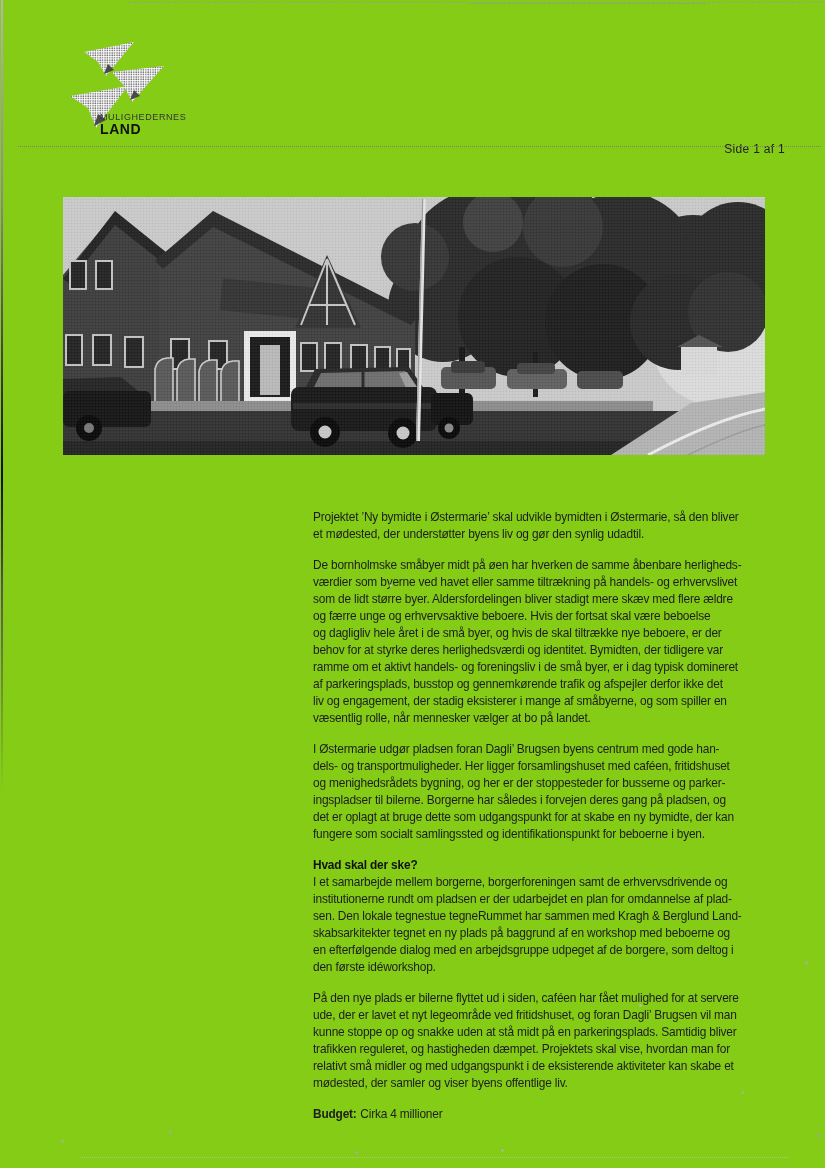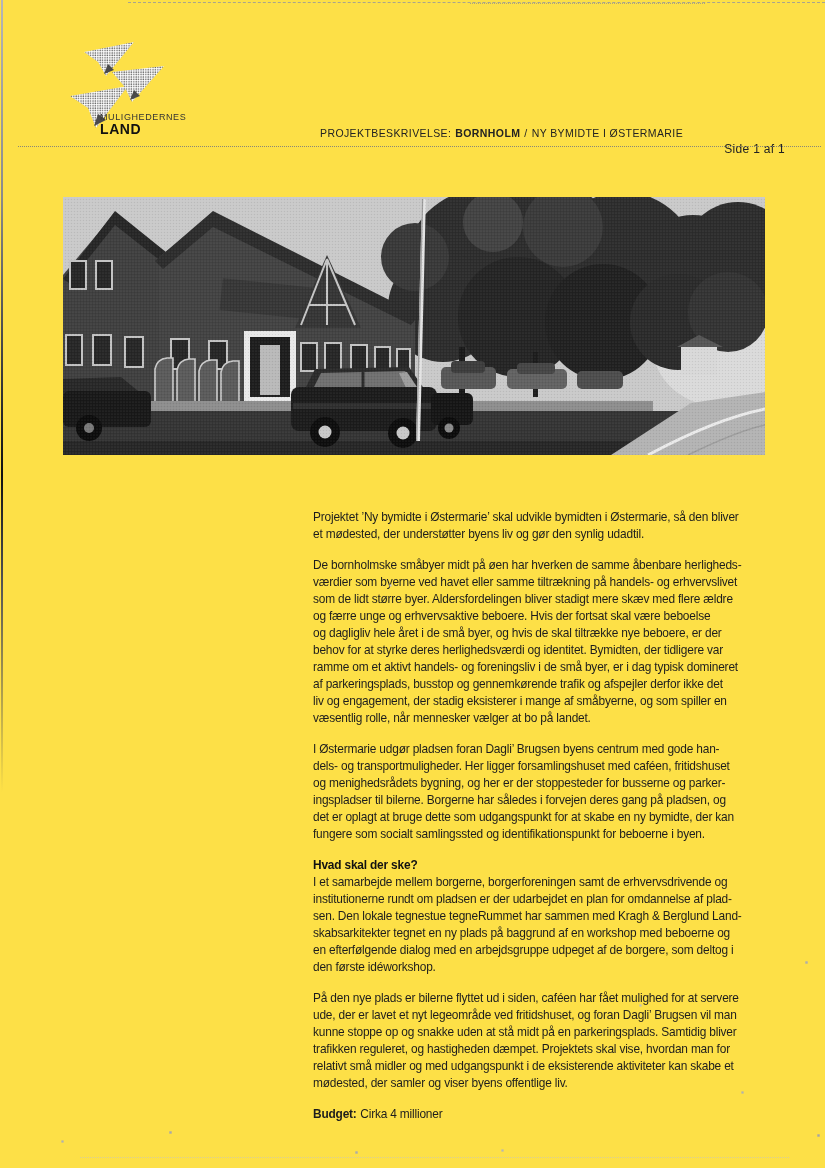--- a/index.html
+++ b/index.html
@@ -1,17 +1,17 @@
 <!DOCTYPE html>
 <html><head>
 <meta charset="utf-8">
 <style>
   html,body{margin:0;padding:0;background:#ffffff;}
   .page{
-    position:relative;width:825px;height:1168px;background:#fde047;overflow:hidden;
+    position:relative;width:825px;height:1168px;background:#84cc16;overflow:hidden;
     font-family:"Liberation Sans",sans-serif;color:#1d1d1d;
   }
   
   .edge-top{position:absolute;top:2px;left:128px;right:0;border-top:1px dashed #9a9a9a;opacity:.85;}
   .edge-top2{position:absolute;top:3px;left:470px;right:120px;border-top:1px dotted #8d8d8d;opacity:.7;}
   .edge-left{position:absolute;left:1px;top:0;width:2px;height:792px;
     background:linear-gradient(180deg,#b6b6b6 0%,#8a8a8a 25%,#2a2a2a 52%,#111 60%,#555 74%,rgba(130,130,130,0) 100%);}
   .edge-bottom{position:absolute;top:1157px;left:80px;right:36px;border-top:1px dotted #c3c3c3;opacity:.65;}
   .speckles{position:absolute;left:0;top:0;width:1px;height:1px;
     box-shadow:170px 1132px 0 .7px #a8a8a8,62px 1141px 0 .6px #b0b0b0,356px 1152px 0 .7px #ababab,
@@ -64,21 +64,20 @@
     <polygon points="44,32 96,26 64,62 56,46" fill="url(#dots)"></polygon>
     <polygon points="62,60 66,50 72,56" fill="#4a4a4a"></polygon>
     <polygon points="2,56 60,46 28,88 20,68" fill="url(#dots)"></polygon>
     <polygon points="26,86 30,74 38,80" fill="#4a4a4a"></polygon>
   </svg>
   <div class="brand">
     <div class="brand-1">MULIGHEDERNES</div>
     <div class="brand-2">LAND</div>
   </div>
 
-  <div class="doc-line"><span>PROJEKTBESKRIVELSE:</span><span class="b">BORNHOLM</span><span>/</span><span>NY BYMIDTE I ØSTERMARIE</span></div>
   <div class="page-num">Side 1 af 1</div>
   <div class="header-rule"></div>
 
   <figure class="photo">
     <svg width="702" height="258" viewBox="0 0 702 258" role="img" aria-label="Gadefoto i gråtoner: Dagli’ Brugsen og pladsen i Østermarie med parkerede biler, flagstang, træer og vej">
       <defs>
         <pattern id="ht" width="3" height="3" patternUnits="userSpaceOnUse">
           <circle cx="1" cy="1" r="0.55" fill="#ffffff" opacity="0.16"></circle>
           <circle cx="2.4" cy="2.4" r="0.45" fill="#000000" opacity="0.17"></circle>
         </pattern>

